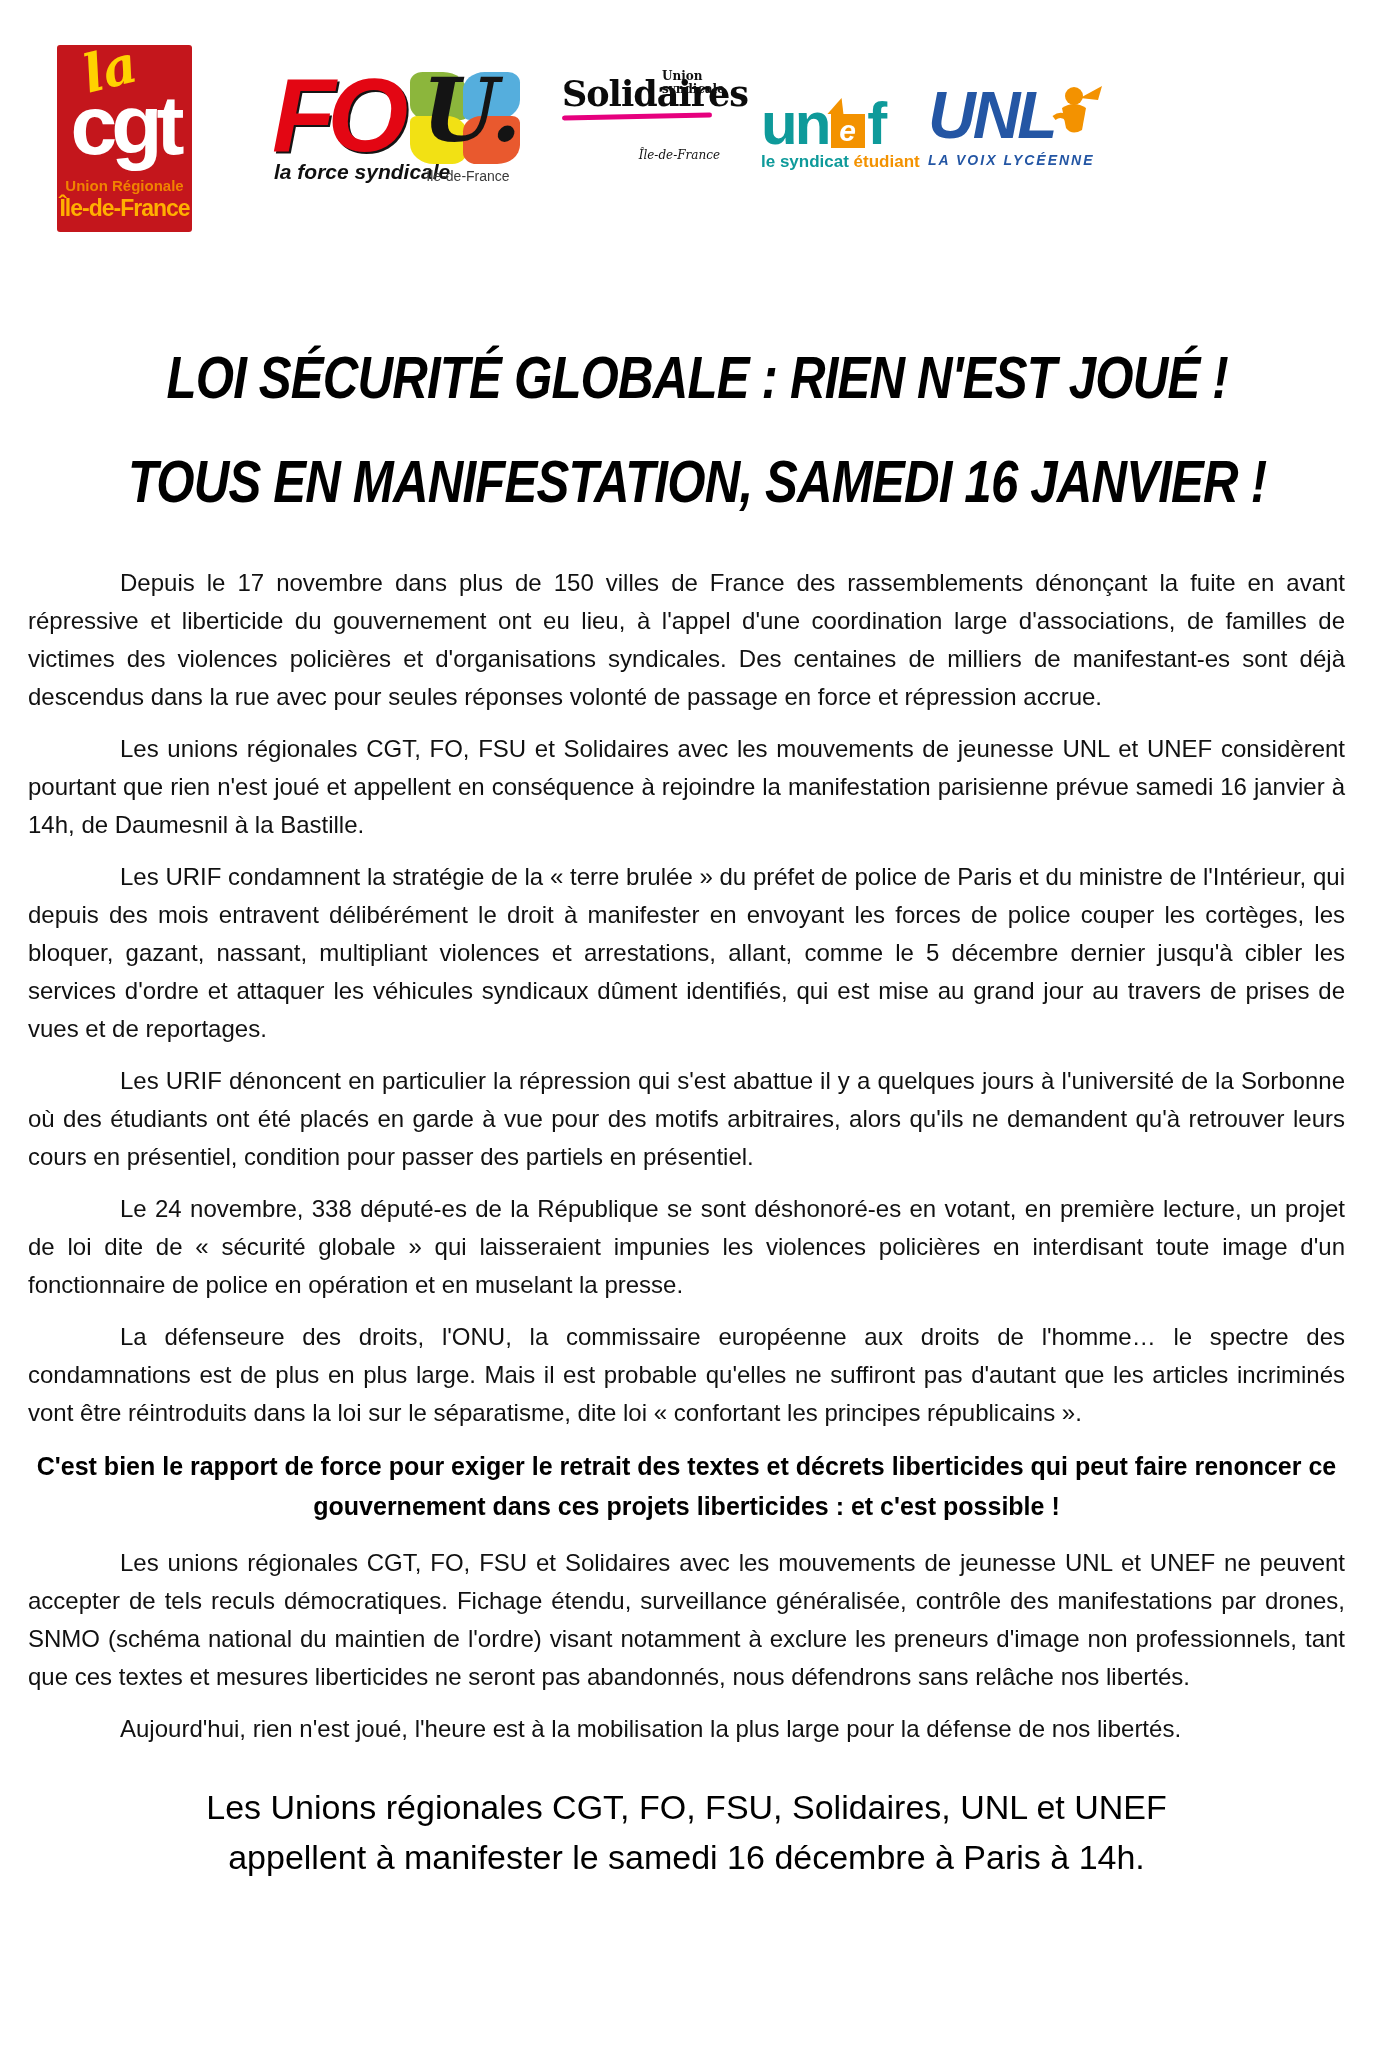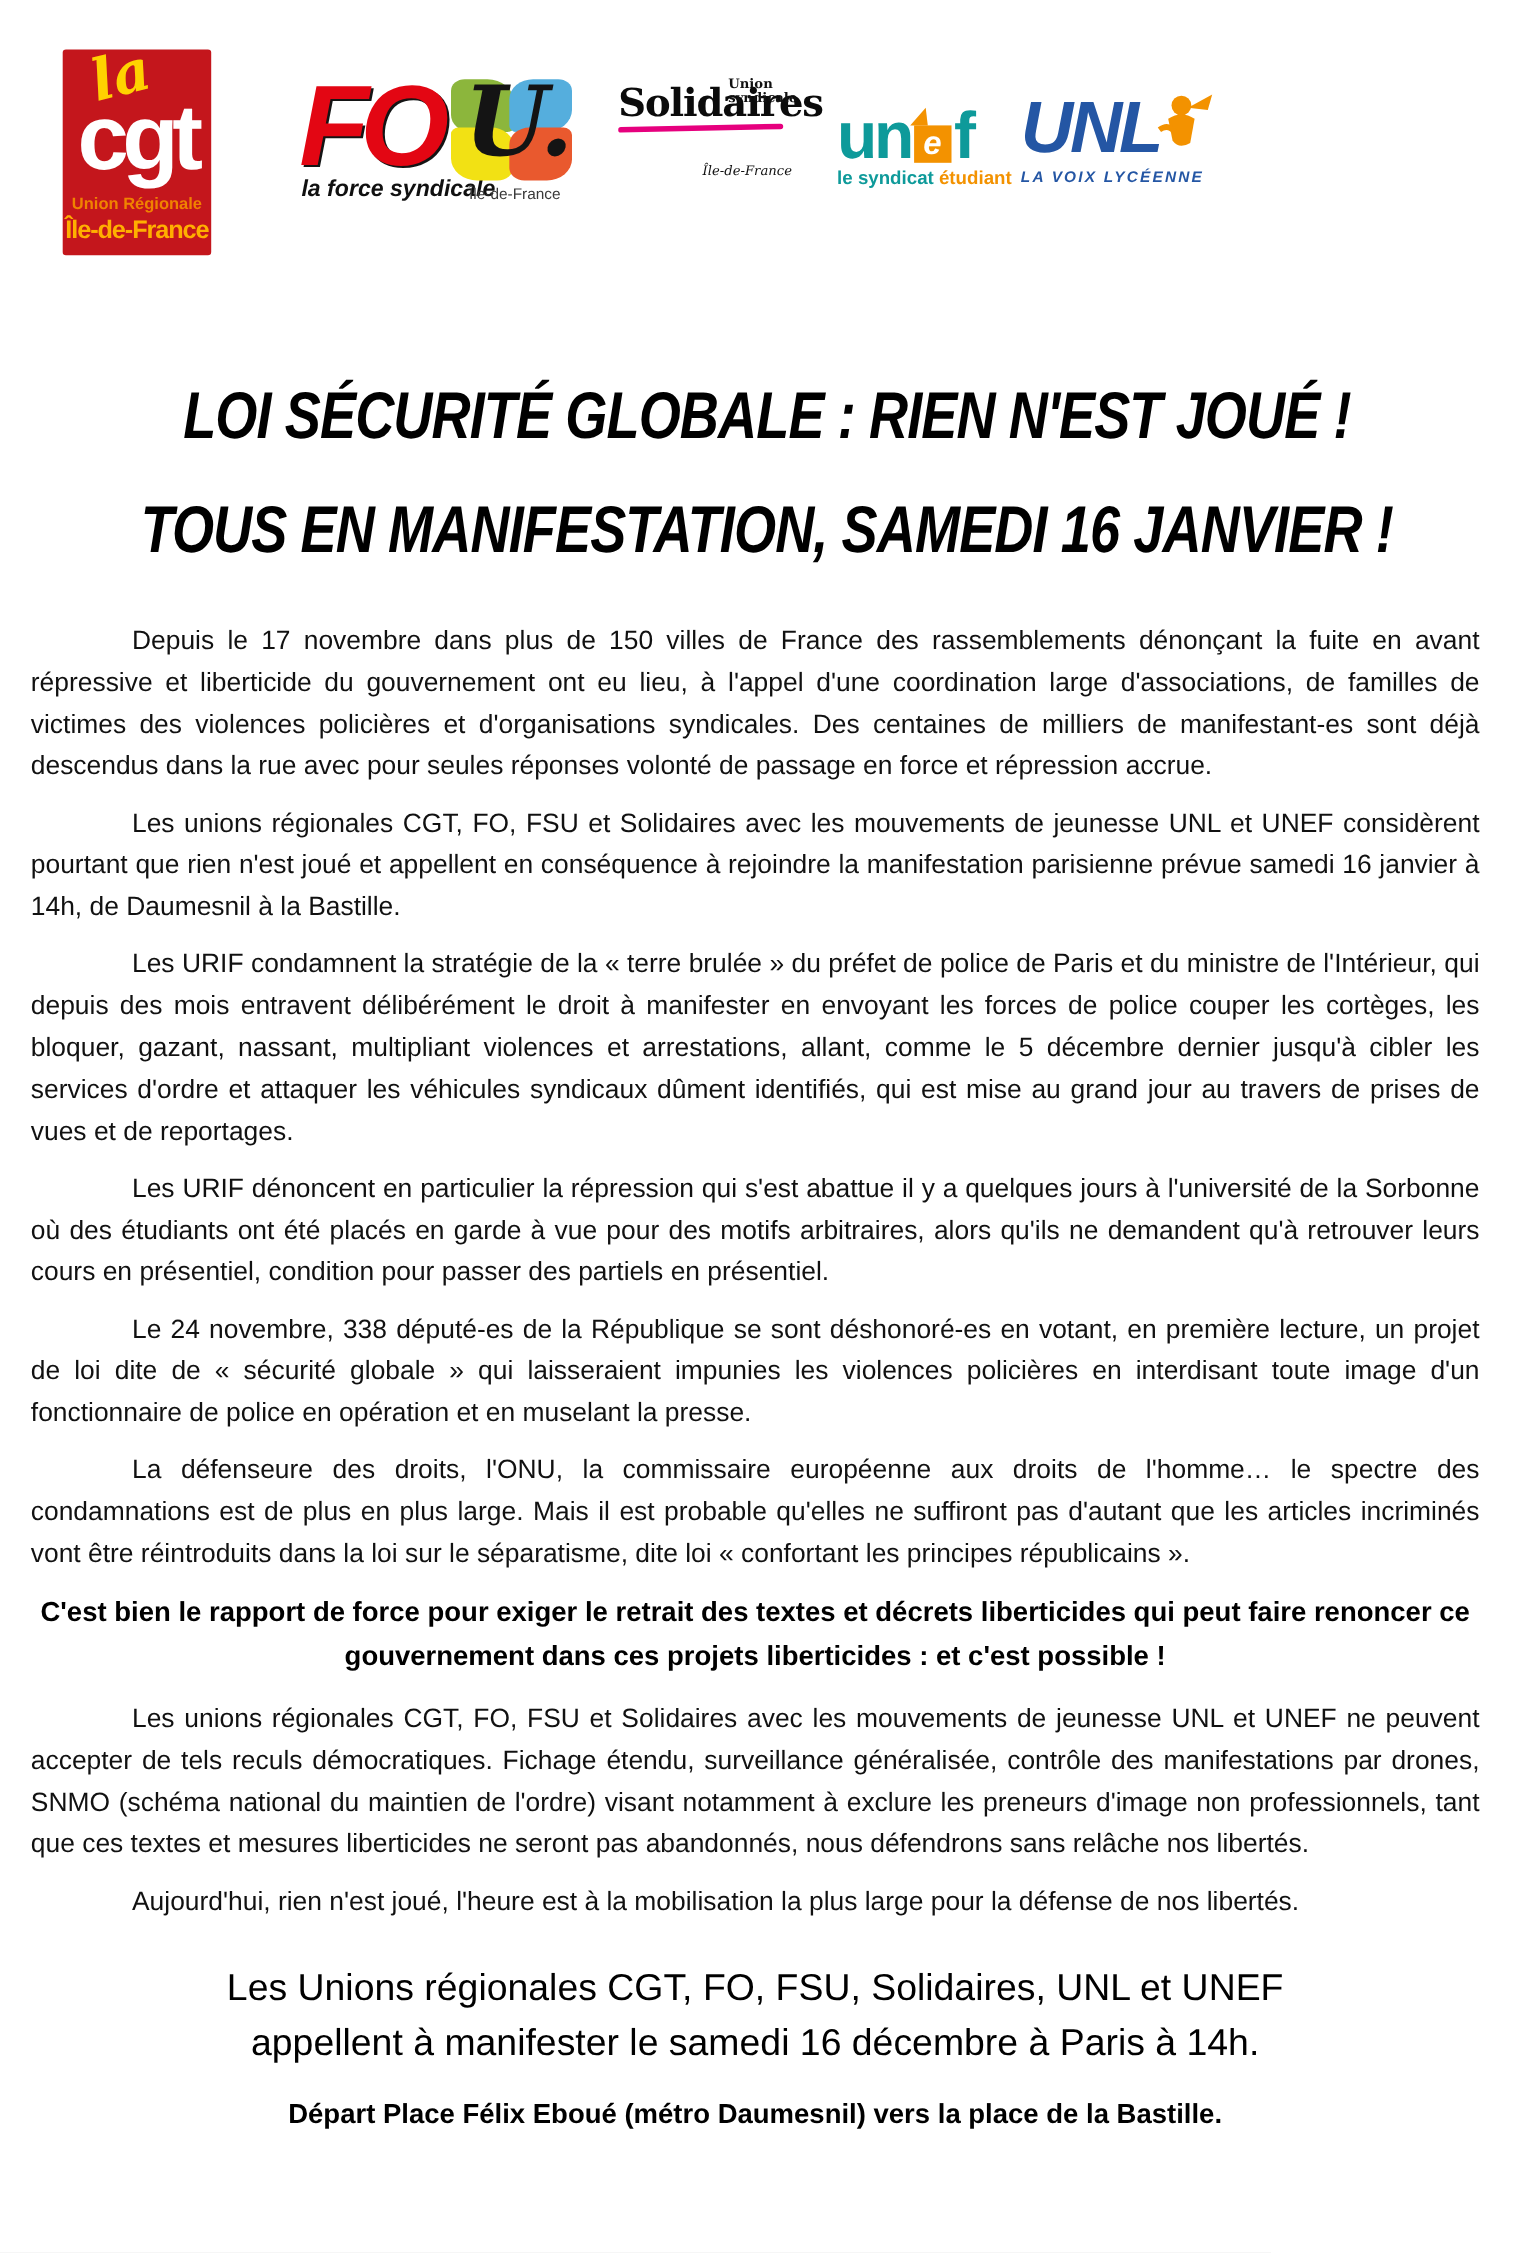--- a/index.html
+++ b/index.html
@@ -243,16 +243,15 @@
     <p class="callout">C'est bien le rapport de force pour exiger le retrait des textes et décrets liberticides qui peut faire renoncer ce gouvernement dans ces projets liberticides : et c'est possible !</p>
 
     <p class="para">Les unions régionales CGT, FO, FSU et Solidaires avec les mouvements de jeunesse UNL et UNEF ne peuvent accepter de tels reculs démocratiques. Fichage étendu, surveillance généralisée, contrôle des manifestations par drones, SNMO (schéma national du maintien de l'ordre) visant notamment à exclure les preneurs d'image non professionnels, tant que ces textes et mesures liberticides ne seront pas abandonnés, nous défendrons sans relâche nos libertés.</p>
     <p class="para">Aujourd'hui, rien n'est joué, l'heure est à la mobilisation la plus large pour la défense de nos libertés.</p>
 
     <div class="closing-call">
       <span>Les Unions régionales CGT, FO, FSU, Solidaires, UNL et UNEF</span>
       <span>appellent à manifester le samedi 16 décembre à Paris à 14h.</span>
     </div>
 
-    <p class="departure">Départ Place Félix Eboué (métro Daumesnil) vers la place de la Bastille.</p>
   </div>
 
 </div>
 
 </body></html>

